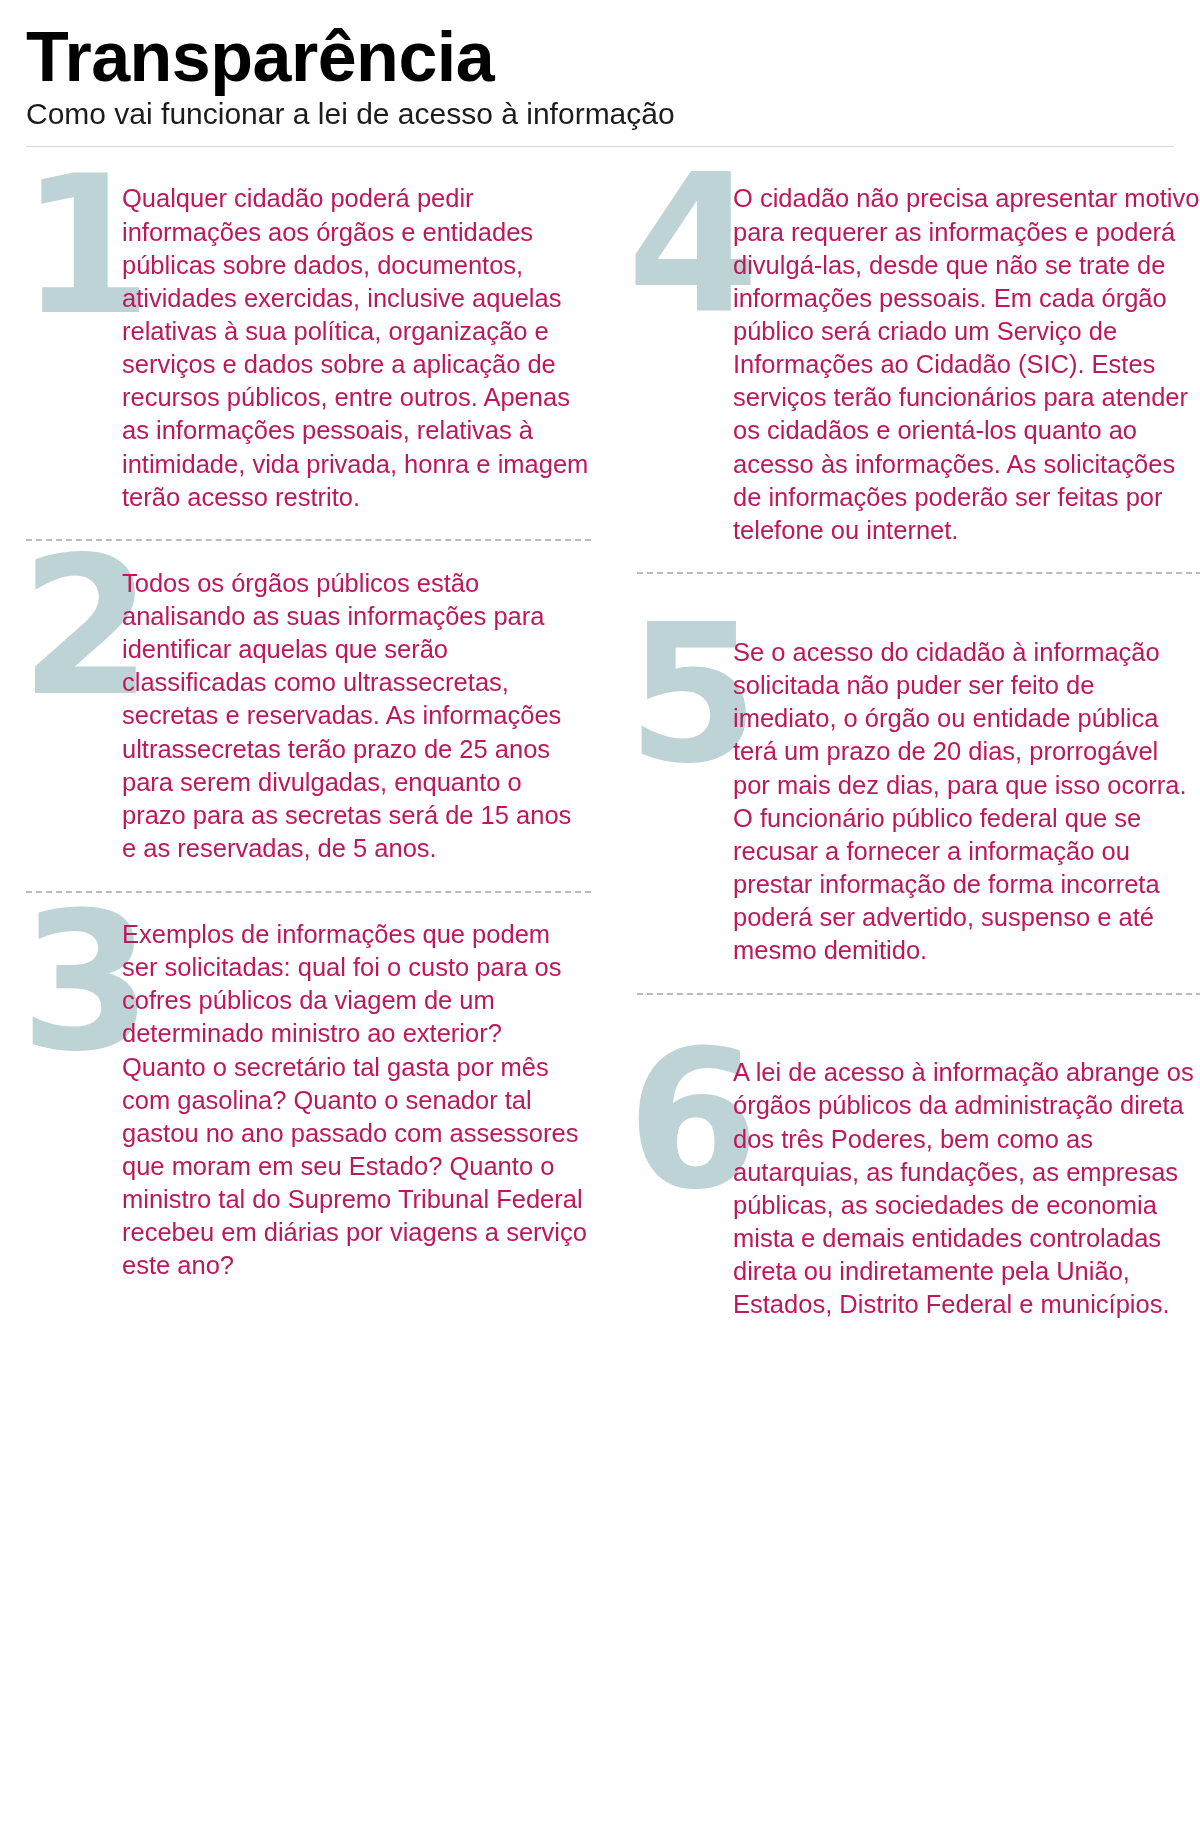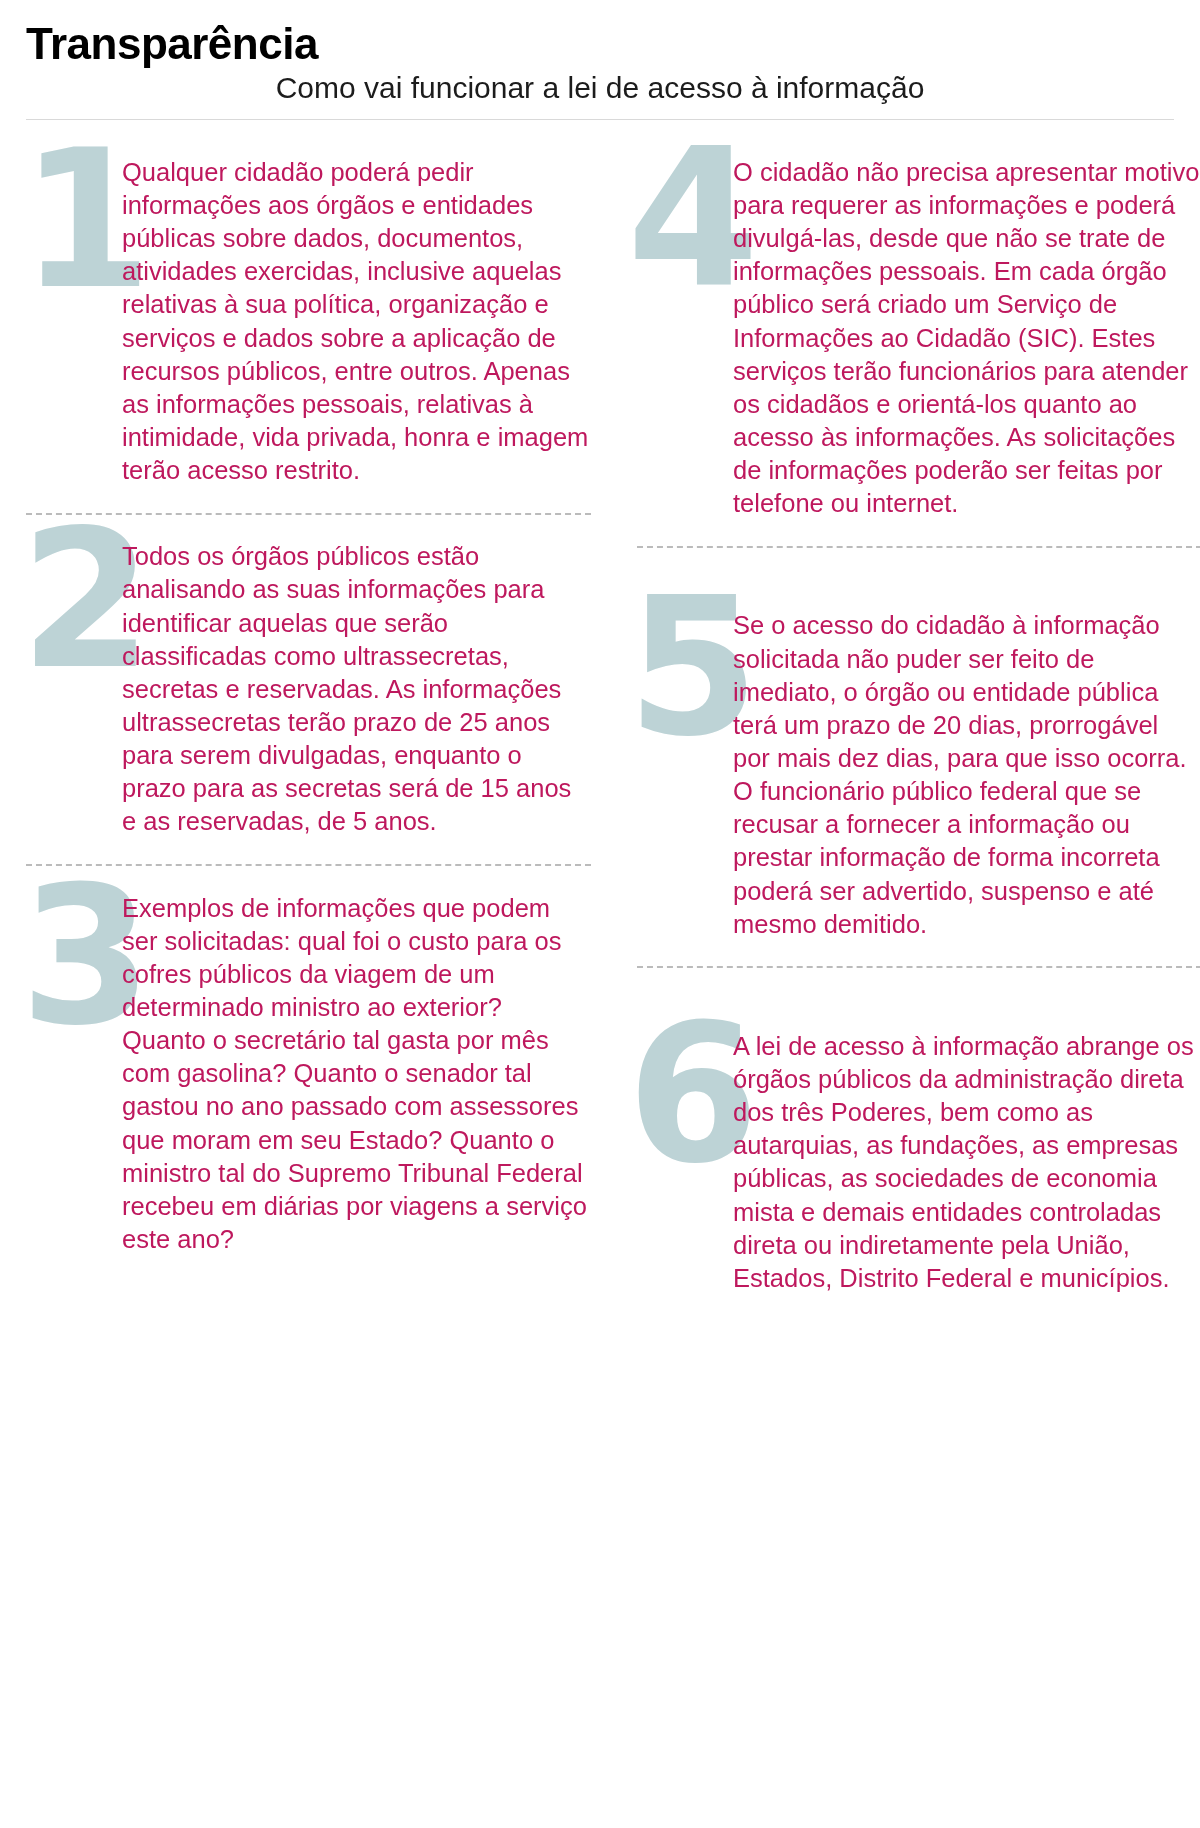--- a/index.html
+++ b/index.html
@@ -19,34 +19,33 @@
     min-height: 1828px;
     box-sizing: border-box;
     padding: 22px 26px 10px 26px;
   }
 
   
   .header {
     margin-bottom: 10px;
   }
   .title {
-    font-size: 44px;
+    font-size: 70px;
     line-height: 1.02;
     font-weight: bold;
     letter-spacing: -0.5px;
     color: #000000;
     margin: 0 0 4px 0;
   }
   .subtitle {
     font-size: 30px;
     line-height: 1.15;
     color: #1c1c1c;
     margin: 0;
     font-weight: normal;
-    text-align: center;
   }
   .rule {
     border: 0;
     border-top: 1px solid #d9d9d9;
     margin: 14px 0 0 0;
   }
 
   
   .columns {
     display: flex;

